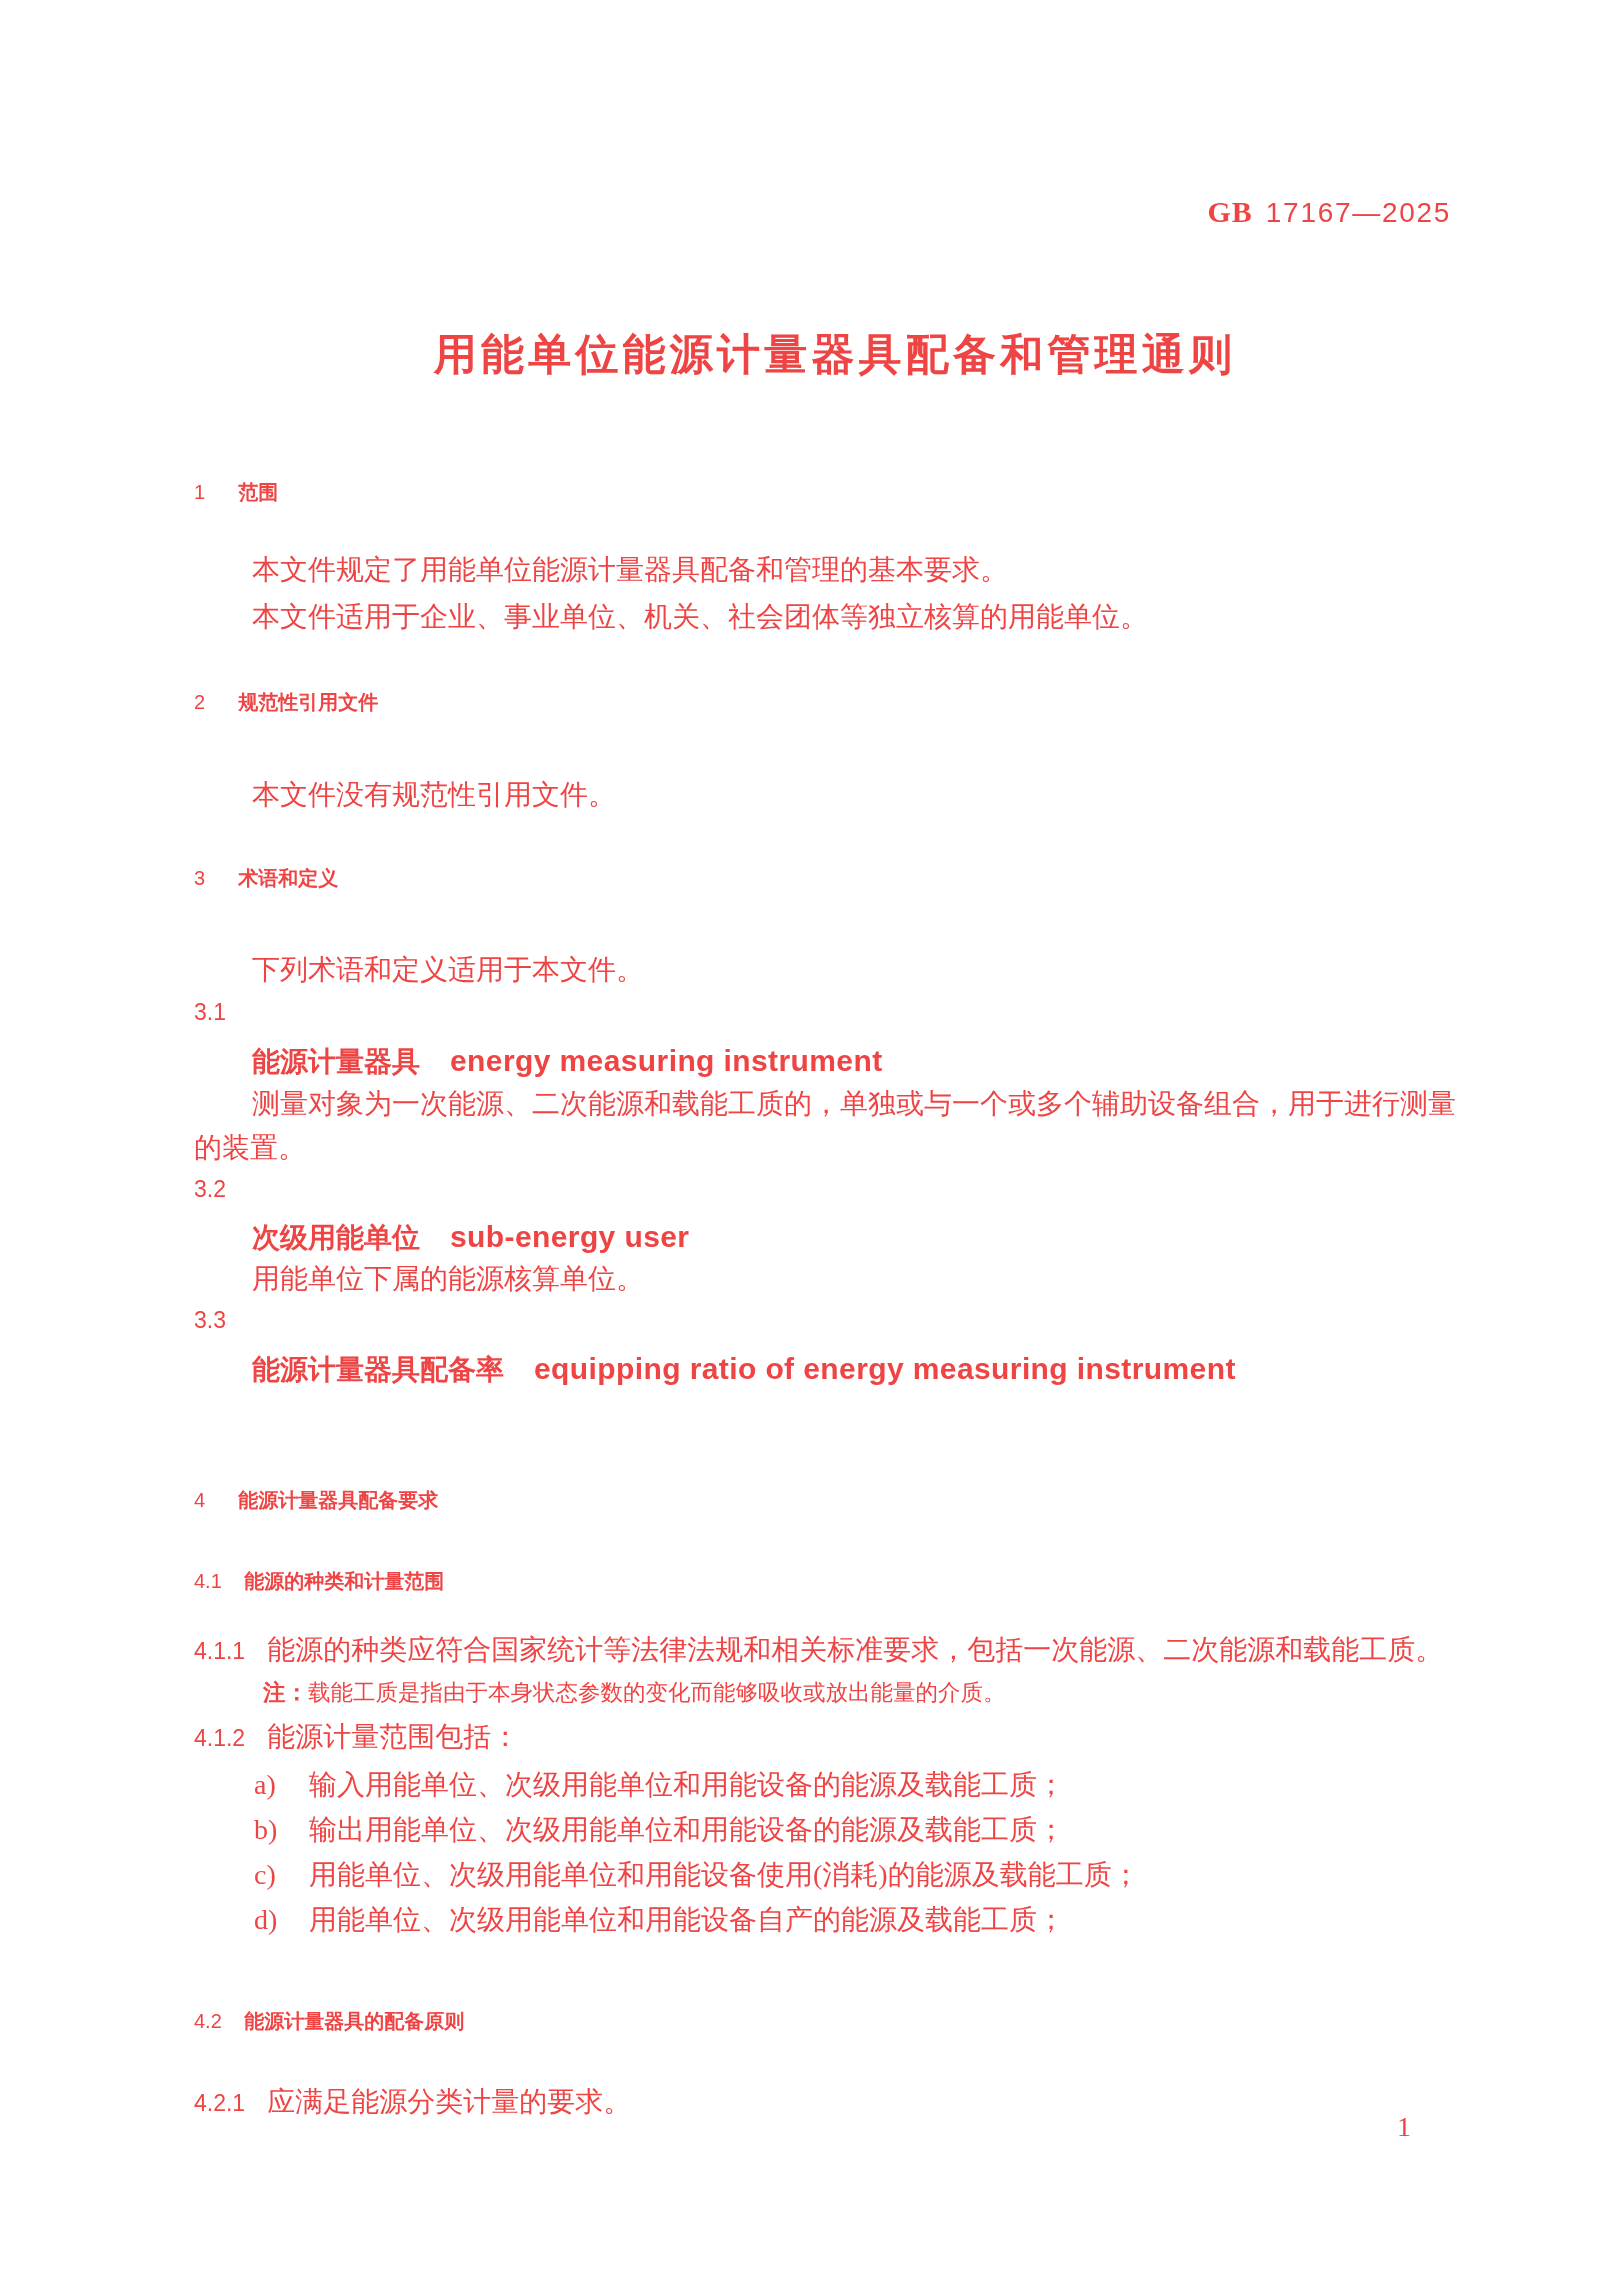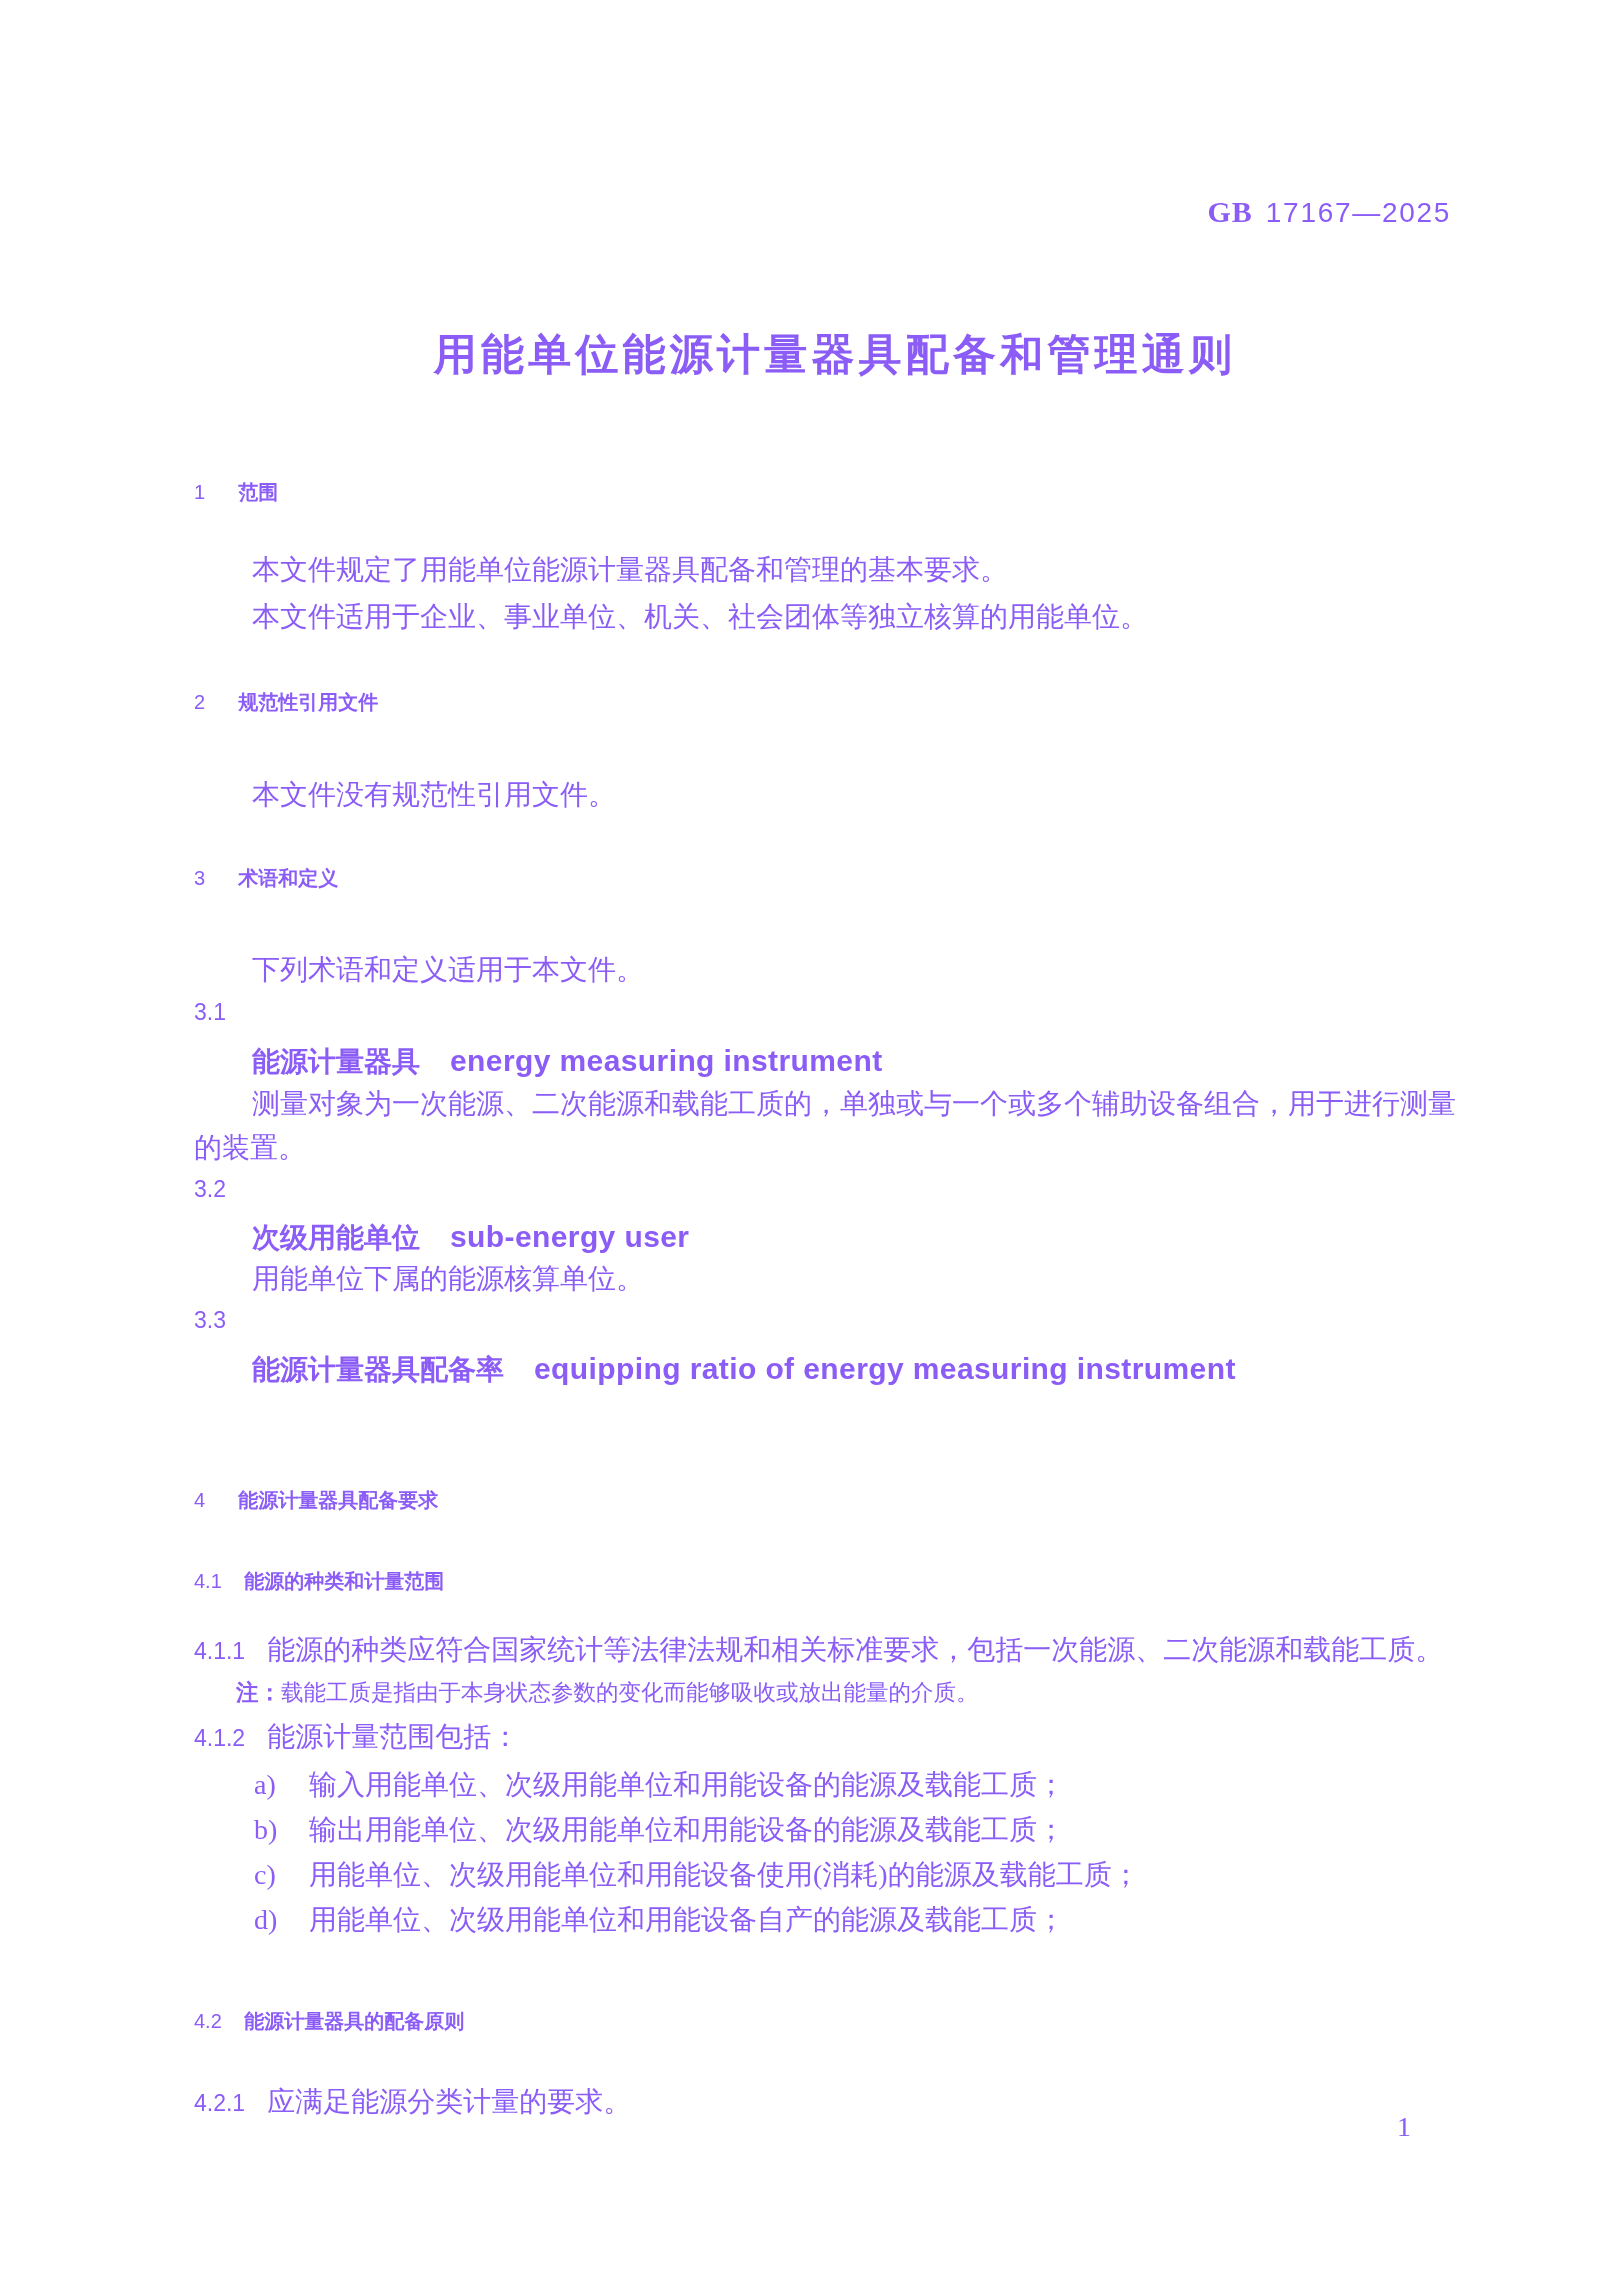--- a/index.html
+++ b/index.html
@@ -1,20 +1,20 @@
 <!DOCTYPE html>
 <html style="font-size:13.3px"><head>
 <meta charset="utf-8">
 <style>
   html,body{margin:0;padding:0;background:#ffffff;}
   .page{
     position:relative;
     width:1623px;height:2295px;
     background:#ffffff;
-    color:#8b5cf6;
+    color:#ef4444;
     font-family:"Liberation Serif",serif;
     overflow:hidden;
   }
   .ln{position:absolute;line-height:1.2;white-space:nowrap;}
 
   
   .at-margin{left:194px;}
   .at-indent{left:252px;}
   .at-list{left:254px;}
 
@@ -103,21 +103,21 @@
     <span class="hnum g40">4</span><span class="htitle">能源计量器具配备要求</span>
   </div>
 
   <div class="ln h at-margin" style="top:1569px">
     <span class="hnum g27">4.1</span><span class="htitle">能源的种类和计量范围</span>
   </div>
 
   <div class="ln body at-margin" style="top:1633px">
     <span class="cnum">4.1.1</span><span>能源的种类应符合国家统计等法律法规和相关标准要求，包括一次能源、二次能源和载能工质。</span>
   </div>
-  <div class="ln note" style="top:1679px;left:236px">
+  <div class="ln note" style="top:1679px;left:263px">
     <span class="note-label">注：</span><span>载能工质是指由于本身状态参数的变化而能够吸收或放出能量的介质。</span>
   </div>
 
   <div class="ln body at-margin" style="top:1720px">
     <span class="cnum">4.1.2</span><span>能源计量范围包括：</span>
   </div>
 
   <div class="ln body at-list" style="top:1768px">
     <span class="item-label">a)</span><span>输入用能单位、次级用能单位和用能设备的能源及载能工质；</span>
   </div>

